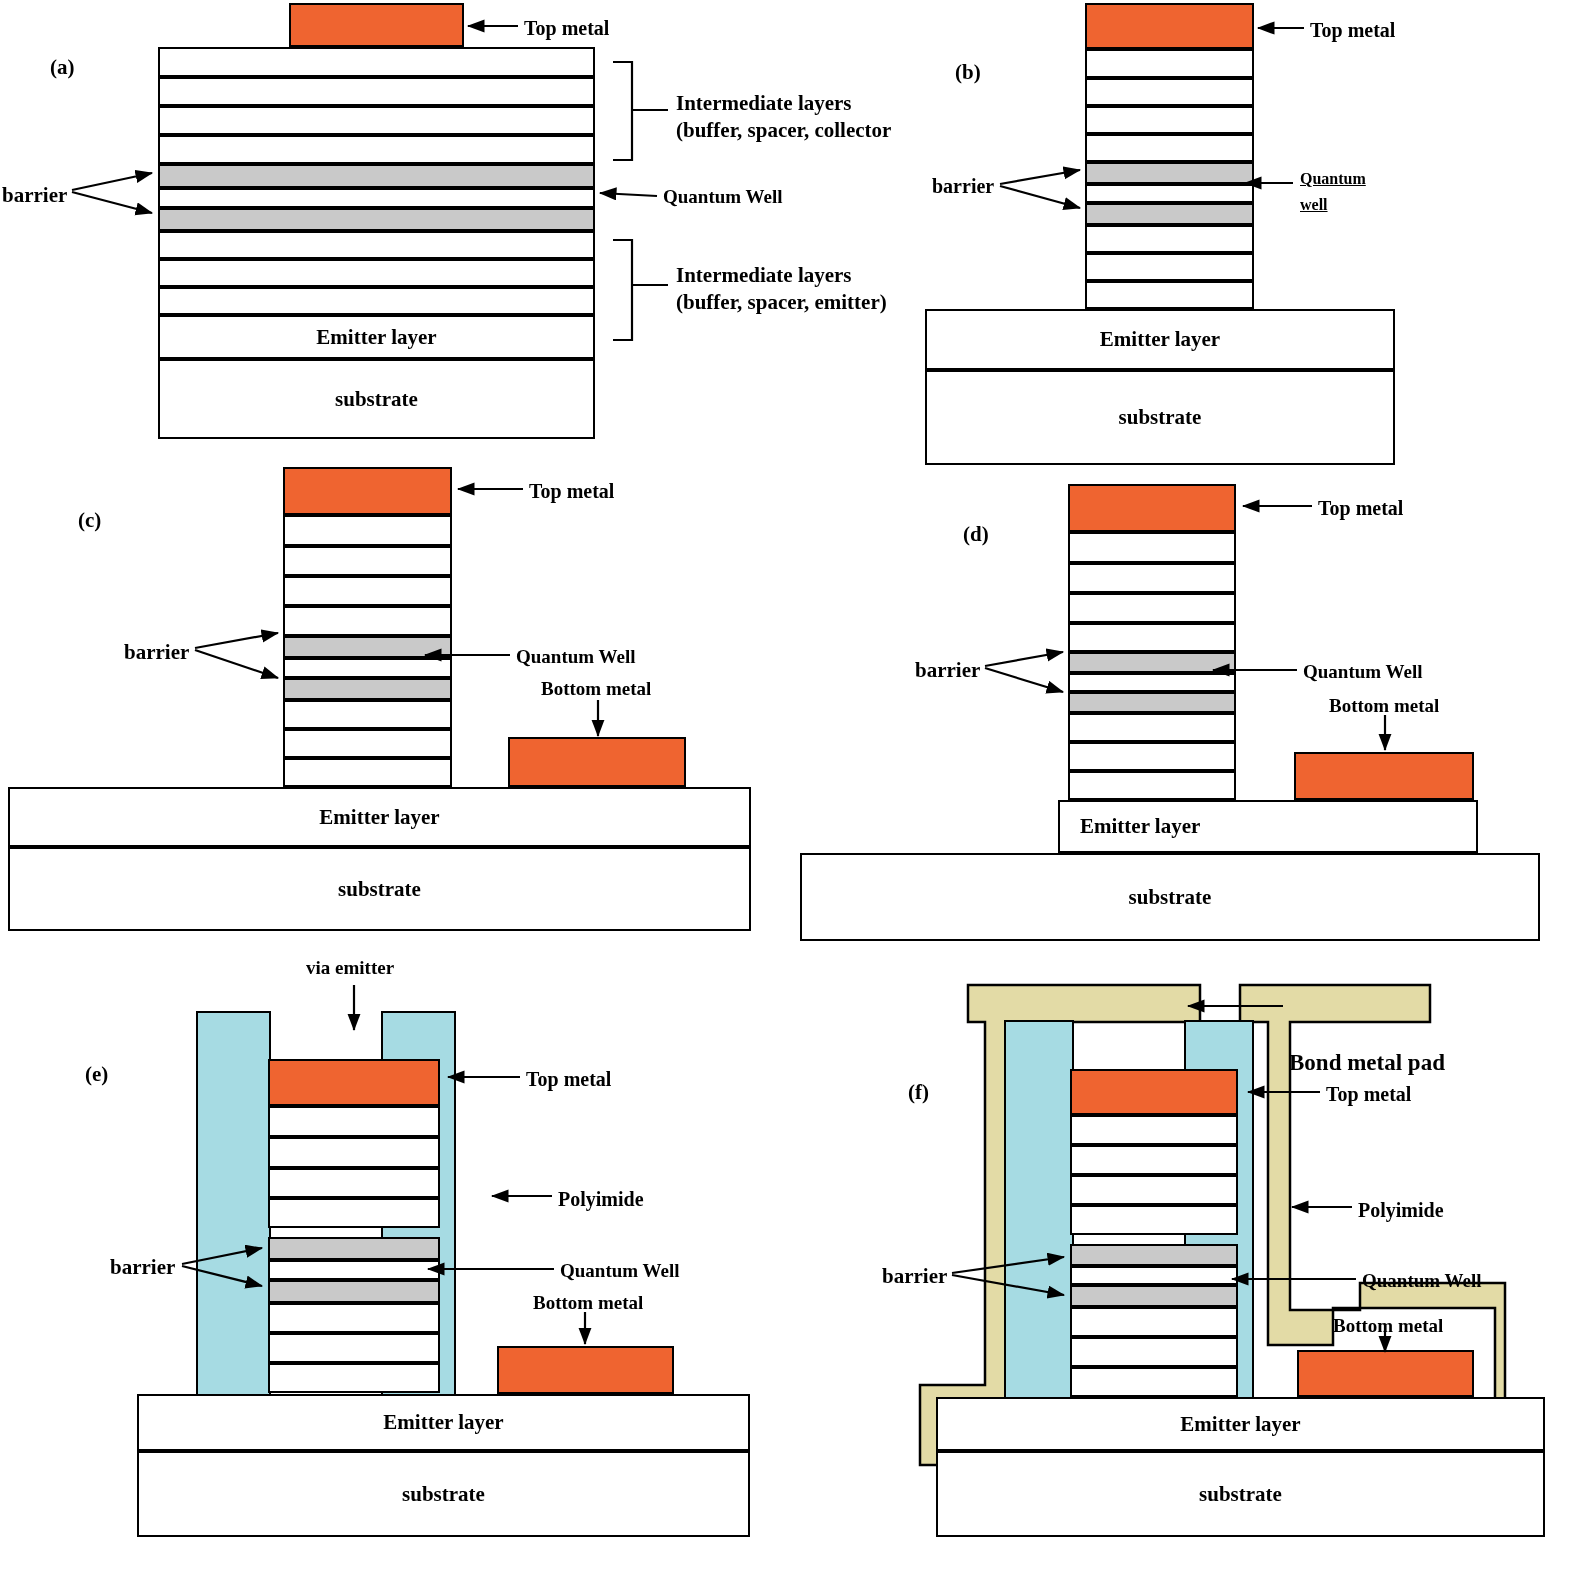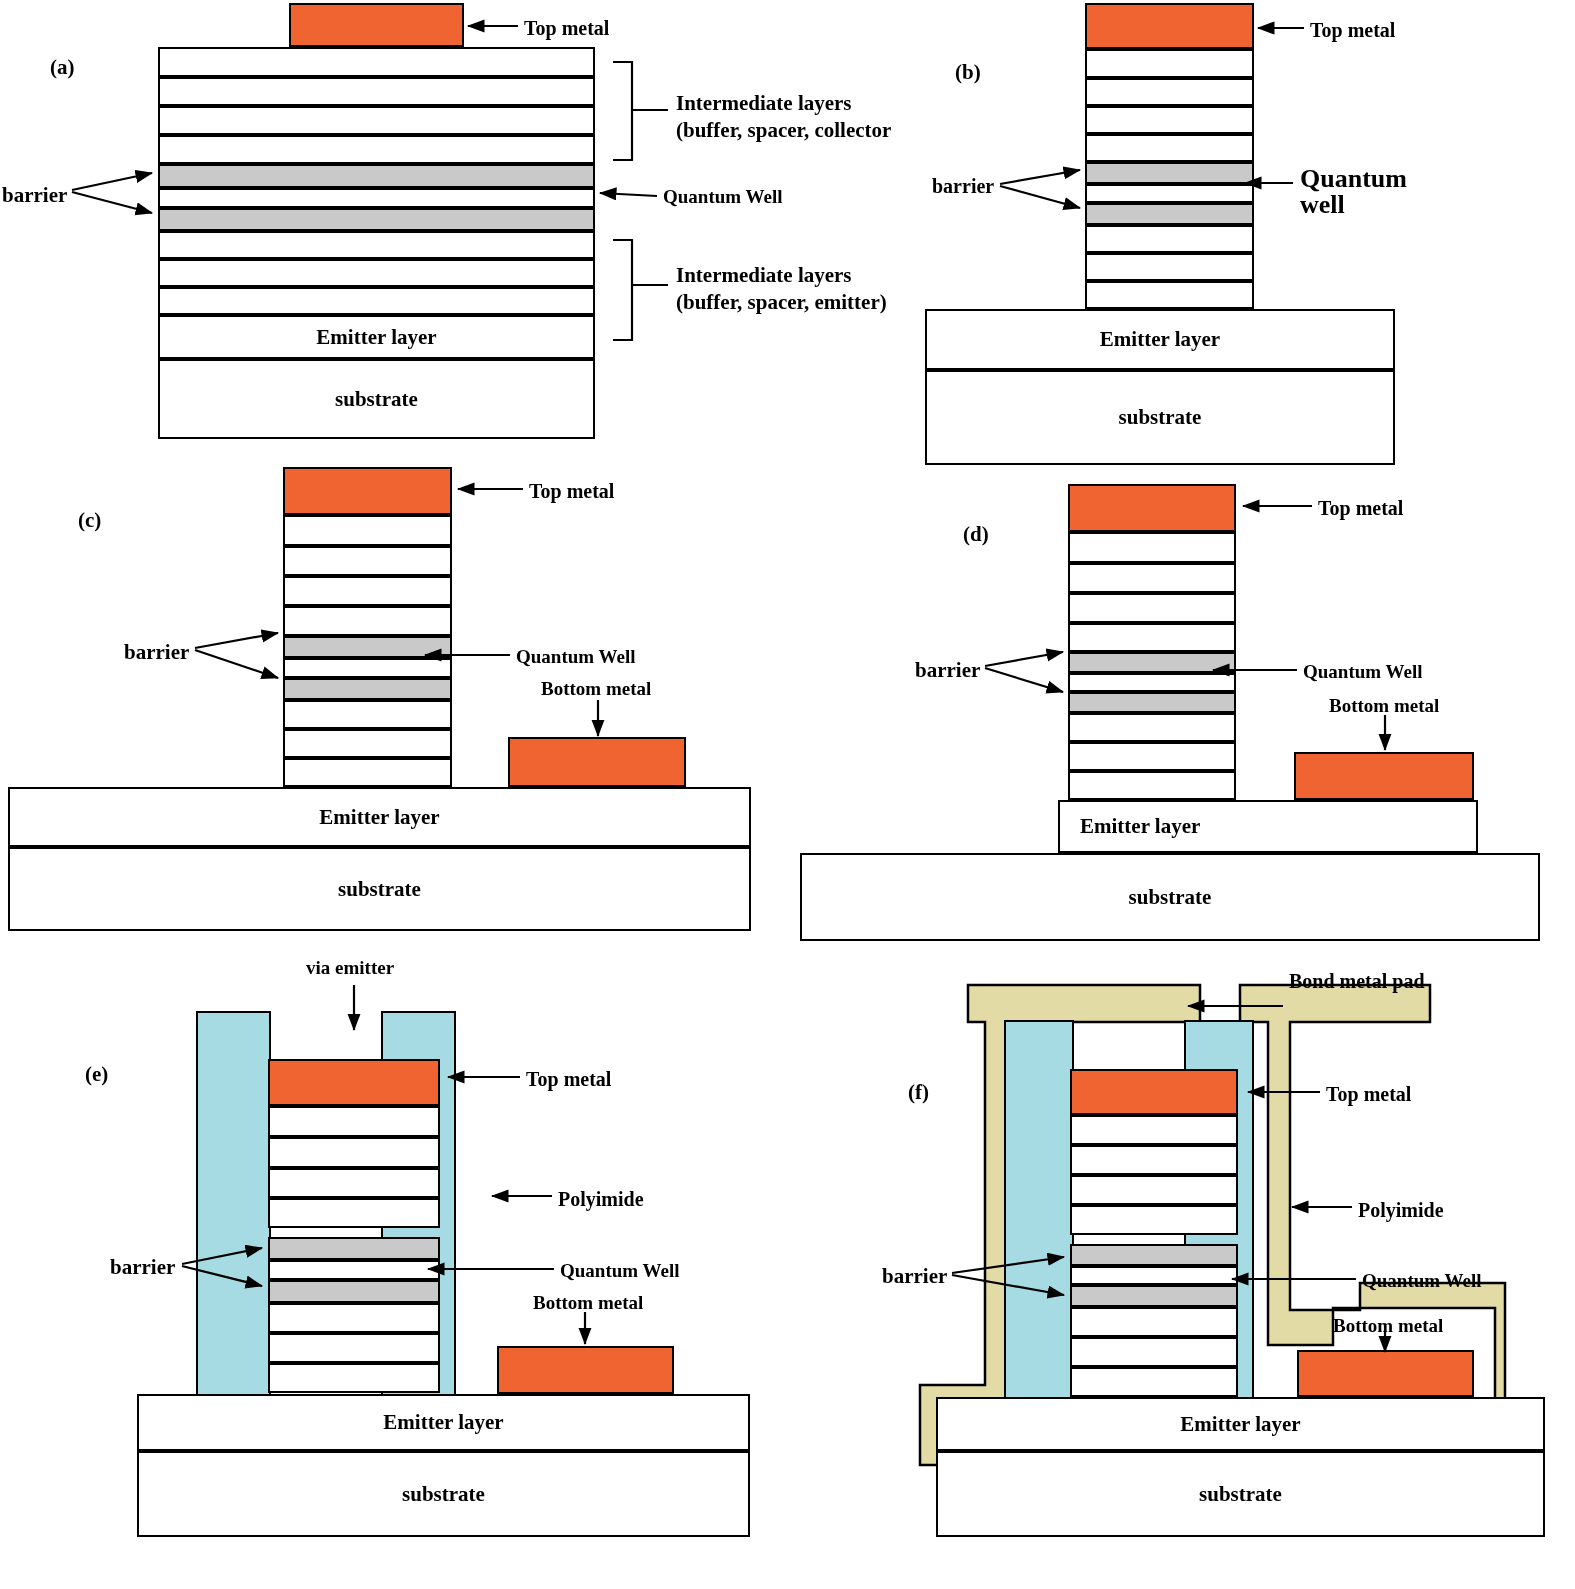--- a/index.html
+++ b/index.html
@@ -65,21 +65,21 @@
   <div class="layer" style="left:1085px;top:281px;width:169px;height:28px;"></div>
 
   <div class="box ctr" style="left:925px;top:309px;width:470px;height:61px;">
      <span class="txtin" style="font-size:21px;">Emitter layer</span>
   </div>
   <div class="box ctr" style="left:925px;top:370px;width:470px;height:95px;">
      <span class="txtin" style="font-size:21px;">substrate</span>
   </div>
 
   <div class="lbl" style="left:1310px;top:19px;font-size:20px;">Top metal</div>
-  <div class="lbl" style="left:1300px;top:166px;font-size:26px;line-height:26px;">Quantum
+  <div class="lbl" style="left:1300px;top:166px;font-size:16px;line-height:26px;text-decoration:underline;">Quantum
 well</div>
   <div class="lbl" style="left:932px;top:175px;font-size:20px;">barrier</div>
 
   <div class="panel-id" style="left:78px;top:508px;">(c)</div>
 
   <div class="metal" style="left:283px;top:467px;width:169px;height:48px;"></div>
   <div class="layer" style="left:283px;top:515px;width:169px;height:31px;"></div>
   <div class="layer" style="left:283px;top:546px;width:169px;height:30px;"></div>
   <div class="layer" style="left:283px;top:576px;width:169px;height:30px;"></div>
   <div class="layer" style="left:283px;top:606px;width:169px;height:30px;"></div>
@@ -188,21 +188,21 @@
 
   <div class="metal" style="left:1297px;top:1350px;width:177px;height:47px;"></div>
 
   <div class="box ctr" style="left:936px;top:1397px;width:609px;height:54px;">
      <span class="txtin" style="font-size:21px;">Emitter layer</span>
   </div>
   <div class="box ctr" style="left:936px;top:1451px;width:609px;height:86px;">
      <span class="txtin" style="font-size:21px;">substrate</span>
   </div>
 
-  <div class="lbl" style="left:1289px;top:970px;font-size:20px;">Bond metal pad</div>
+  <div class="lbl" style="left:1289px;top:1050px;font-size:23px;">Bond metal pad</div>
   <div class="lbl" style="left:1326px;top:1083px;font-size:20px;">Top metal</div>
   <div class="lbl" style="left:1358px;top:1199px;font-size:20px;">Polyimide</div>
   <div class="lbl" style="left:1362px;top:1270px;font-size:19px;">Quantum Well</div>
   <div class="lbl" style="left:1333px;top:1315px;font-size:19px;">Bottom metal</div>
   <div class="lbl" style="left:882px;top:1264px;font-size:21px;">barrier</div>
 
   <svg class="ov">
     <defs>
       <marker id="ah" markerWidth="9" markerHeight="9" refX="7.5" refY="3" orient="auto">
         <path d="M0,0 L8,3 L0,6 z" fill="#000"></path>

